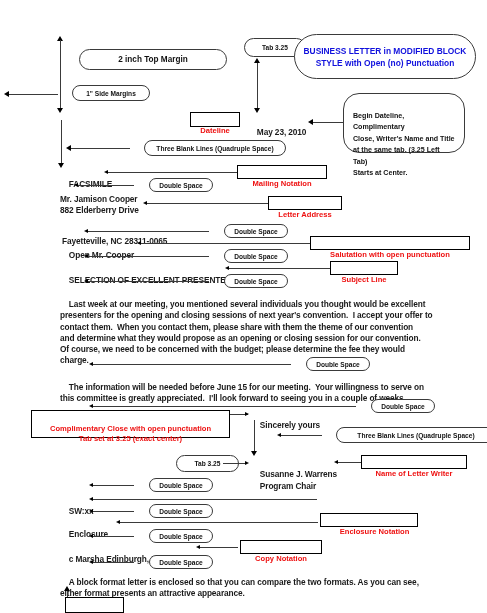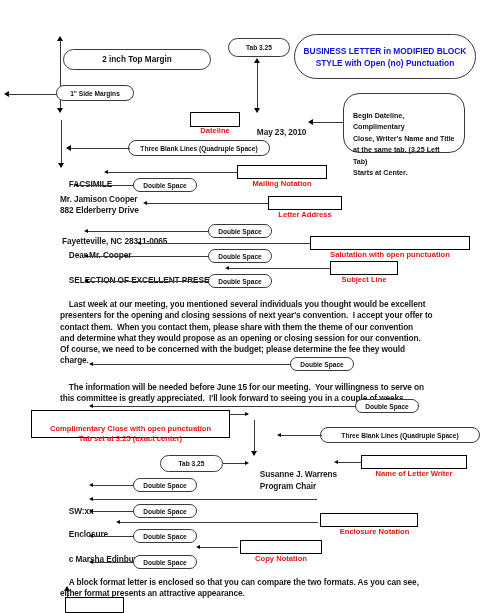--- a/index.html
+++ b/index.html
@@ -50,20 +50,21 @@
     background: #ffffff;
     color: #111111;
     font-weight: bold;
     font-size: 6.6px;
     box-sizing: border-box;
     display: flex;
     align-items: center;
     justify-content: center;
     text-align: center;
     white-space: nowrap;
+    margin-left: 16px;
   }
   .oval.big {
     font-size: 8.2px;
   }
 
   
   .title-oval {
     border: 1.1px solid #3a3a3a;
     border-radius: 26px;
     background: #ffffff;
@@ -216,21 +217,21 @@
     <span>Letter Address</span>
   </div>
 
   <div class="abs oval" style="left:208px; top:224px; width:64px; height:14px;">
     <span>Double Space</span>
   </div>
   <div class="abs hline" style="left:88px; top:231px; width:121px;"></div>
   <div class="abs thin-arrow-left" style="left:84px; top:229px;"></div>
 
   <div class="abs letter-text" style="left:60px; top:239px;">
-    <span>Dear Mr. Cooper</span>
+    <span>Open Mr. Cooper</span>
   </div>
   <div class="abs hline" style="left:141px; top:243px; width:170px;"></div>
   <div class="abs thin-arrow-left" style="left:137px; top:241px;"></div>
   <div class="abs red-box" style="left:310px; top:236px; width:160px; height:14px;">
     <span>Salutation with open punctuation</span>
   </div>
 
   <div class="abs oval" style="left:208px; top:249px; width:64px; height:14px;">
     <span>Double Space</span>
   </div>
@@ -277,20 +278,23 @@
   </div>
   <div class="abs hline" style="left:93px; top:406px; width:263px;"></div>
   <div class="abs thin-arrow-left" style="left:89px; top:404px;"></div>
 
   <div class="abs red-box left-align" style="left:31px; top:410px; width:199px; height:28px;">
     <span>Complimentary Close with open punctuation
 Tab set at 3.25 (exact center)</span>
   </div>
   <div class="abs hline" style="left:230px; top:414px; width:18px;"></div>
   <div class="abs thin-arrow-right" style="left:245px; top:412px;"></div>
+  <div class="abs letter-text" style="left:251px; top:409px;">
+    <span>Sincerely yours</span>
+  </div>
 
   <div class="abs vline" style="left:254px; top:420px; height:34px;"></div>
   <div class="abs arrow-down" style="left:251px; top:451px;"></div>
 
   <div class="abs oval" style="left:320px; top:427px; width:160px; height:16px;">
     <span>Three Blank Lines (Quadruple Space)</span>
   </div>
   <div class="abs hline" style="left:281px; top:435px; width:41px;"></div>
   <div class="abs thin-arrow-left" style="left:277px; top:433px;"></div>
 

